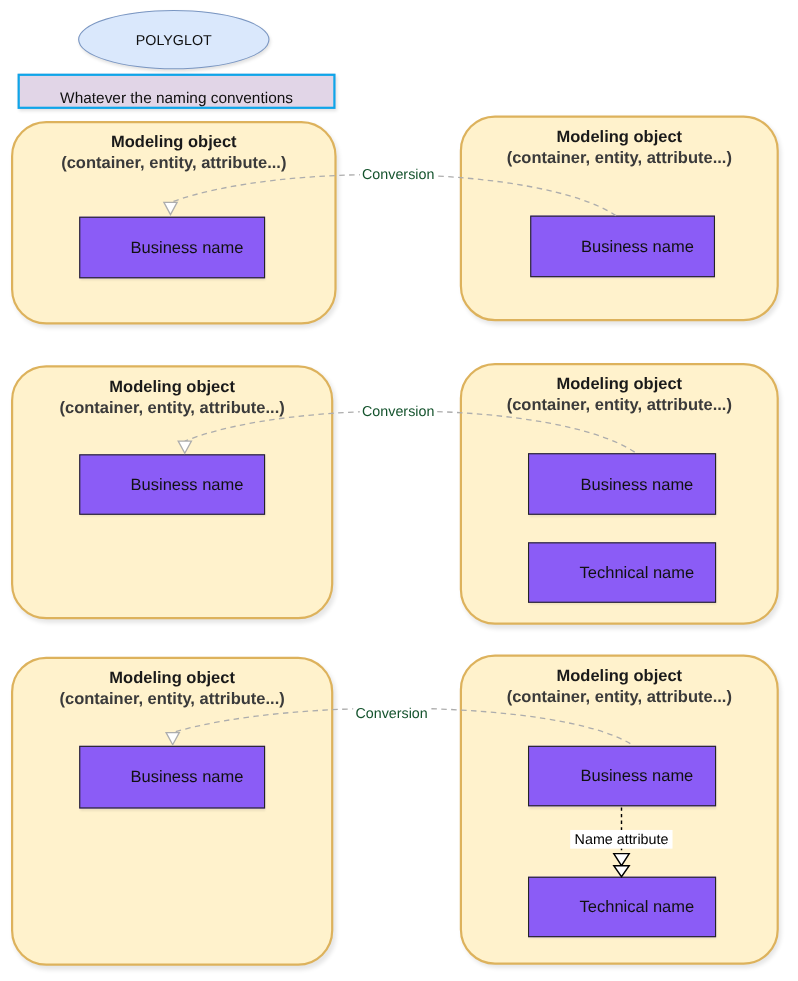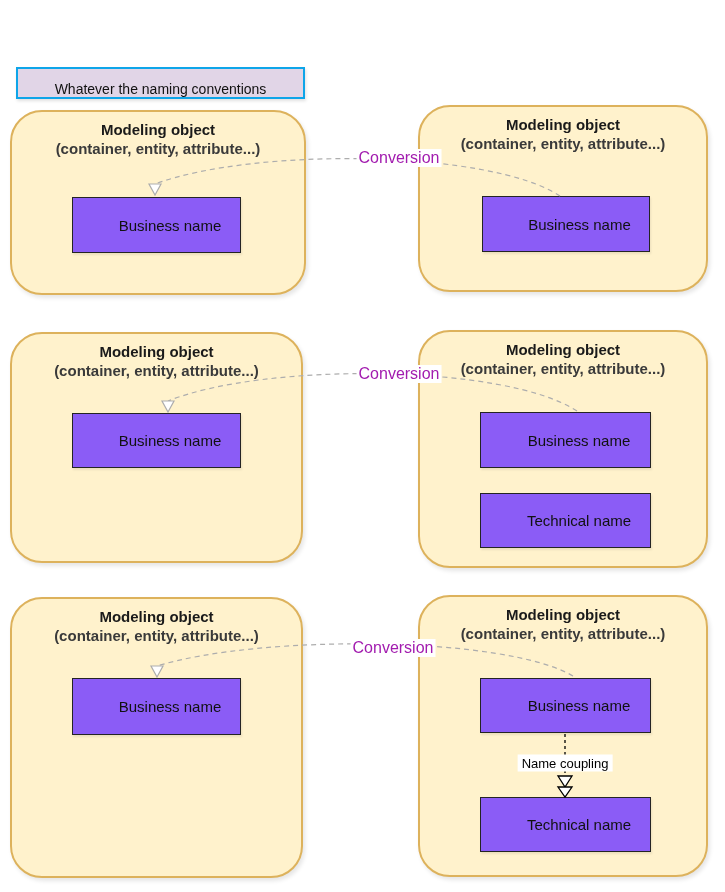--- a/index.html
+++ b/index.html
@@ -28,21 +28,21 @@
   }
   .group-title{font-size:15px;font-weight:700;color:#1a1a1a;}
   .group-sub{font-size:15px;font-weight:700;color:#3a3a3a;}
   .inner{
     position:absolute;background:#8b5cf6;border:1.5px solid #242424;
     display:flex;align-items:center;justify-content:center;z-index:4;
     font-size:15px;color:#111;box-sizing:border-box;box-shadow:1px 2px 2px rgba(0,0,0,0.08);padding-left:27px;
   }
   .conv-label{
     position:absolute;transform:translate(-50%,-50%);background:#ffffff;
-    padding:0 2px;font-size:16px;color:#a21caf;z-index:6;white-space:nowrap;margin-left:37px;
+    padding:0 2px;font-size:13px;color:#14532d;z-index:6;white-space:nowrap;
   }
   .coupling-label{
     position:absolute;transform:translate(-50%,-50%);background:#ffffff;
     padding:1px 4px;font-size:13px;color:#000;z-index:6;white-space:nowrap;
   }
 </style>
 </head>
 <body>
 
 <div class="canvas">
@@ -56,20 +56,23 @@
     <polygon points="162,401 174,401 168,412" fill="#ffffff" stroke="#adadad" stroke-width="1.2"></polygon>
 
     <path d="M573,676 C505,636 262,634 157,666" fill="none" stroke="#adadad" stroke-width="1.2" stroke-dasharray="5,4"></path>
     <polygon points="151,666 163,666 157,677" fill="#ffffff" stroke="#adadad" stroke-width="1.2"></polygon>
 
     <path d="M565,734 L565,776" fill="none" stroke="#000000" stroke-width="1.3" stroke-dasharray="3,3"></path>
     <polygon points="558,776 572,776 565,787" fill="#ffffff" stroke="#000000" stroke-width="1.3"></polygon>
     <polygon points="558,787 572,787 565,797" fill="#ffffff" stroke="#000000" stroke-width="1.3"></polygon>
   </svg>
 
+  <div class="ellipse" style="left:71px;top:9px;width:172px;height:52px">
+    <span>POLYGLOT</span>
+  </div>
 
   <div class="note" style="left:16px;top:67px;width:285px;height:28px">
     <span>Whatever the naming conventions</span>
   </div>
 
   <div class="group" style="left:10px;top:110px;width:296px;height:185px">
     <div class="group-head">
       <div class="group-title">Modeling object</div>
       <div class="group-sub">(container, entity, attribute...)</div>
     </div>
@@ -126,15 +129,15 @@
   <div class="inner" style="left:72px;top:678px;width:169px;height:57px">
     <span>Business name</span>
   </div>
   <div class="inner" style="left:480px;top:678px;width:171px;height:55px">
     <span>Business name</span>
   </div>
   <div class="inner" style="left:480px;top:797px;width:171px;height:55px">
     <span>Technical name</span>
   </div>
   <div class="conv-label" style="left:356px;top:648px">Conversion</div>
-  <div class="coupling-label" style="left:565px;top:763px">Name coupling</div>
+  <div class="coupling-label" style="left:565px;top:763px">Name attribute</div>
 
 </div>
 
 </body></html>

